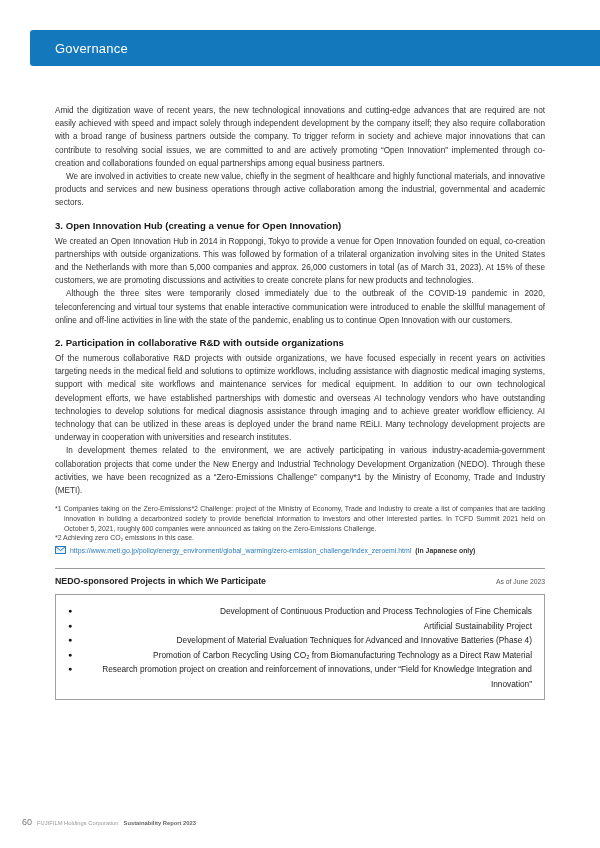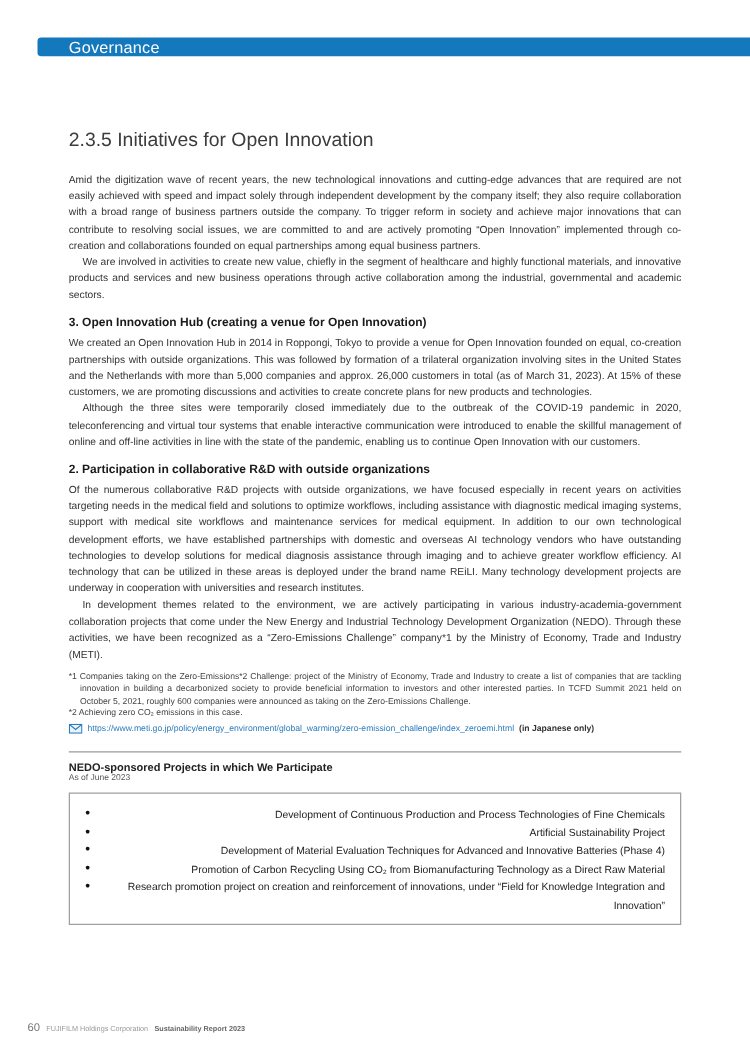--- a/index.html
+++ b/index.html
@@ -5,21 +5,21 @@
   * { margin:0; padding:0; box-sizing:border-box; }
   html,body { width:600px; height:848px; }
   body {
     background:#ffffff;
     font-family:"Liberation Sans", sans-serif;
     color:#333;
     position:relative;
     overflow:hidden;
   }
   .topbar {
-    position:absolute; top:30px; left:30px; right:0; height:15px;
+    position:absolute; top:30px; left:30px; right:0; height:36px;
     background:#1478bd; border-radius:3px 0 0 3px;
     display:flex; align-items:center;
   }
   .topbar .bar-label { color:#ffffff; font-size:13px; padding-left:25px; letter-spacing:.2px; }
   .content { position:absolute; top:104px; left:55px; width:490px; }
   .title { font-size:15.5px; font-weight:400; color:#3c3c3c; margin-bottom:15px; }
   p.body { font-size:8.2px; line-height:13.2px; text-align:justify; color:#333; }
   p.indent { text-indent:11px; }
   h2.sec { font-size:9.6px; font-weight:700; color:#1a1a1a; margin-top:10px; margin-bottom:4px; }
   .footnotes { margin-top:7px; }
@@ -30,21 +30,20 @@
   .meti-label { margin-top:9px; font-size:7.2px; font-weight:700; color:#333; }
   .link-row { margin-top:3px; display:flex; align-items:center; gap:4px; }
   .link-row a.url { font-size:6.9px; color:#2b7bbd; text-decoration:none; }
   .link-note { font-size:6.9px; color:#333; font-weight:700; }
   .link-icon-svg { display:block; }
   .nedo { margin-top:14px; }
   .nedo-head {
     border-top:1px solid #9a9a9a;
     display:flex; justify-content:space-between; align-items:baseline;
     padding-top:7px;
-    flex-direction:column;
   }
   .nedo-title { font-size:8.8px; font-weight:700; color:#222; }
   .nedo-asof { font-size:6.8px; color:#555; }
   .nedo-box { margin-top:8px; border:1px solid #a0a0a0; padding:9px 12px 8px 12px; }
   .nedo-item { display:flex; font-size:8.3px; line-height:14.5px; color:#222; }
   .nedo-item .bullet { flex:0 0 11px; font-size:7px; line-height:14.5px; color:#111; }
   .nedo-item .txt { flex:1;text-align:right; }
   .footer { position:absolute; left:22px; bottom:21px; display:flex; align-items:baseline; gap:5px; }
   .pageno { font-size:9px; color:#777; }
   .foot-co { font-size:5.8px; color:#999; }
@@ -52,21 +51,20 @@
 </style>
 </head>
 <body>
 
 <div class="topbar">
   <span class="bar-label">Governance</span>
 </div>
 
 <div class="content">
 
-  <h1 class="title">2.3.5 Initiatives for Open Innovation</h1>
 
   <p class="body">Amid the digitization wave of recent years, the new technological innovations and cutting-edge advances that are required are not easily achieved with speed and impact solely through independent development by the company itself; they also require collaboration with a broad range of business partners outside the company. To trigger reform in society and achieve major innovations that can contribute to resolving social issues, we are committed to and are actively promoting “Open Innovation” implemented through co-creation and collaborations founded on equal partnerships among equal business partners.</p>
   <p class="body indent">We are involved in activities to create new value, chiefly in the segment of healthcare and highly functional materials, and innovative products and services and new business operations through active collaboration among the industrial, governmental and academic sectors.</p>
 
   <h2 class="sec">3. Open Innovation Hub (creating a venue for Open Innovation)</h2>
   <p class="body">We created an Open Innovation Hub in 2014 in Roppongi, Tokyo to provide a venue for Open Innovation founded on equal, co-creation partnerships with outside organizations. This was followed by formation of a trilateral organization involving sites in the United States and the Netherlands with more than 5,000 companies and approx. 26,000 customers in total (as of March 31, 2023). At 15% of these customers, we are promoting discussions and activities to create concrete plans for new products and technologies.</p>
   <p class="body indent">Although the three sites were temporarily closed immediately due to the outbreak of the COVID-19 pandemic in 2020, teleconferencing and virtual tour systems that enable interactive communication were introduced to enable the skillful management of online and off-line activities in line with the state of the pandemic, enabling us to continue Open Innovation with our customers.</p>
 
   <h2 class="sec">2. Participation in collaborative R&amp;D with outside organizations</h2>
   <p class="body">Of the numerous collaborative R&amp;D projects with outside organizations, we have focused especially in recent years on activities targeting needs in the medical field and solutions to optimize workflows, including assistance with diagnostic medical imaging systems, support with medical site workflows and maintenance services for medical equipment. In addition to our own technological development efforts, we have established partnerships with domestic and overseas AI technology vendors who have outstanding technologies to develop solutions for medical diagnosis assistance through imaging and to achieve greater workflow efficiency. AI technology that can be utilized in these areas is deployed under the brand name REiLI. Many technology development projects are underway in cooperation with universities and research institutes.</p>

